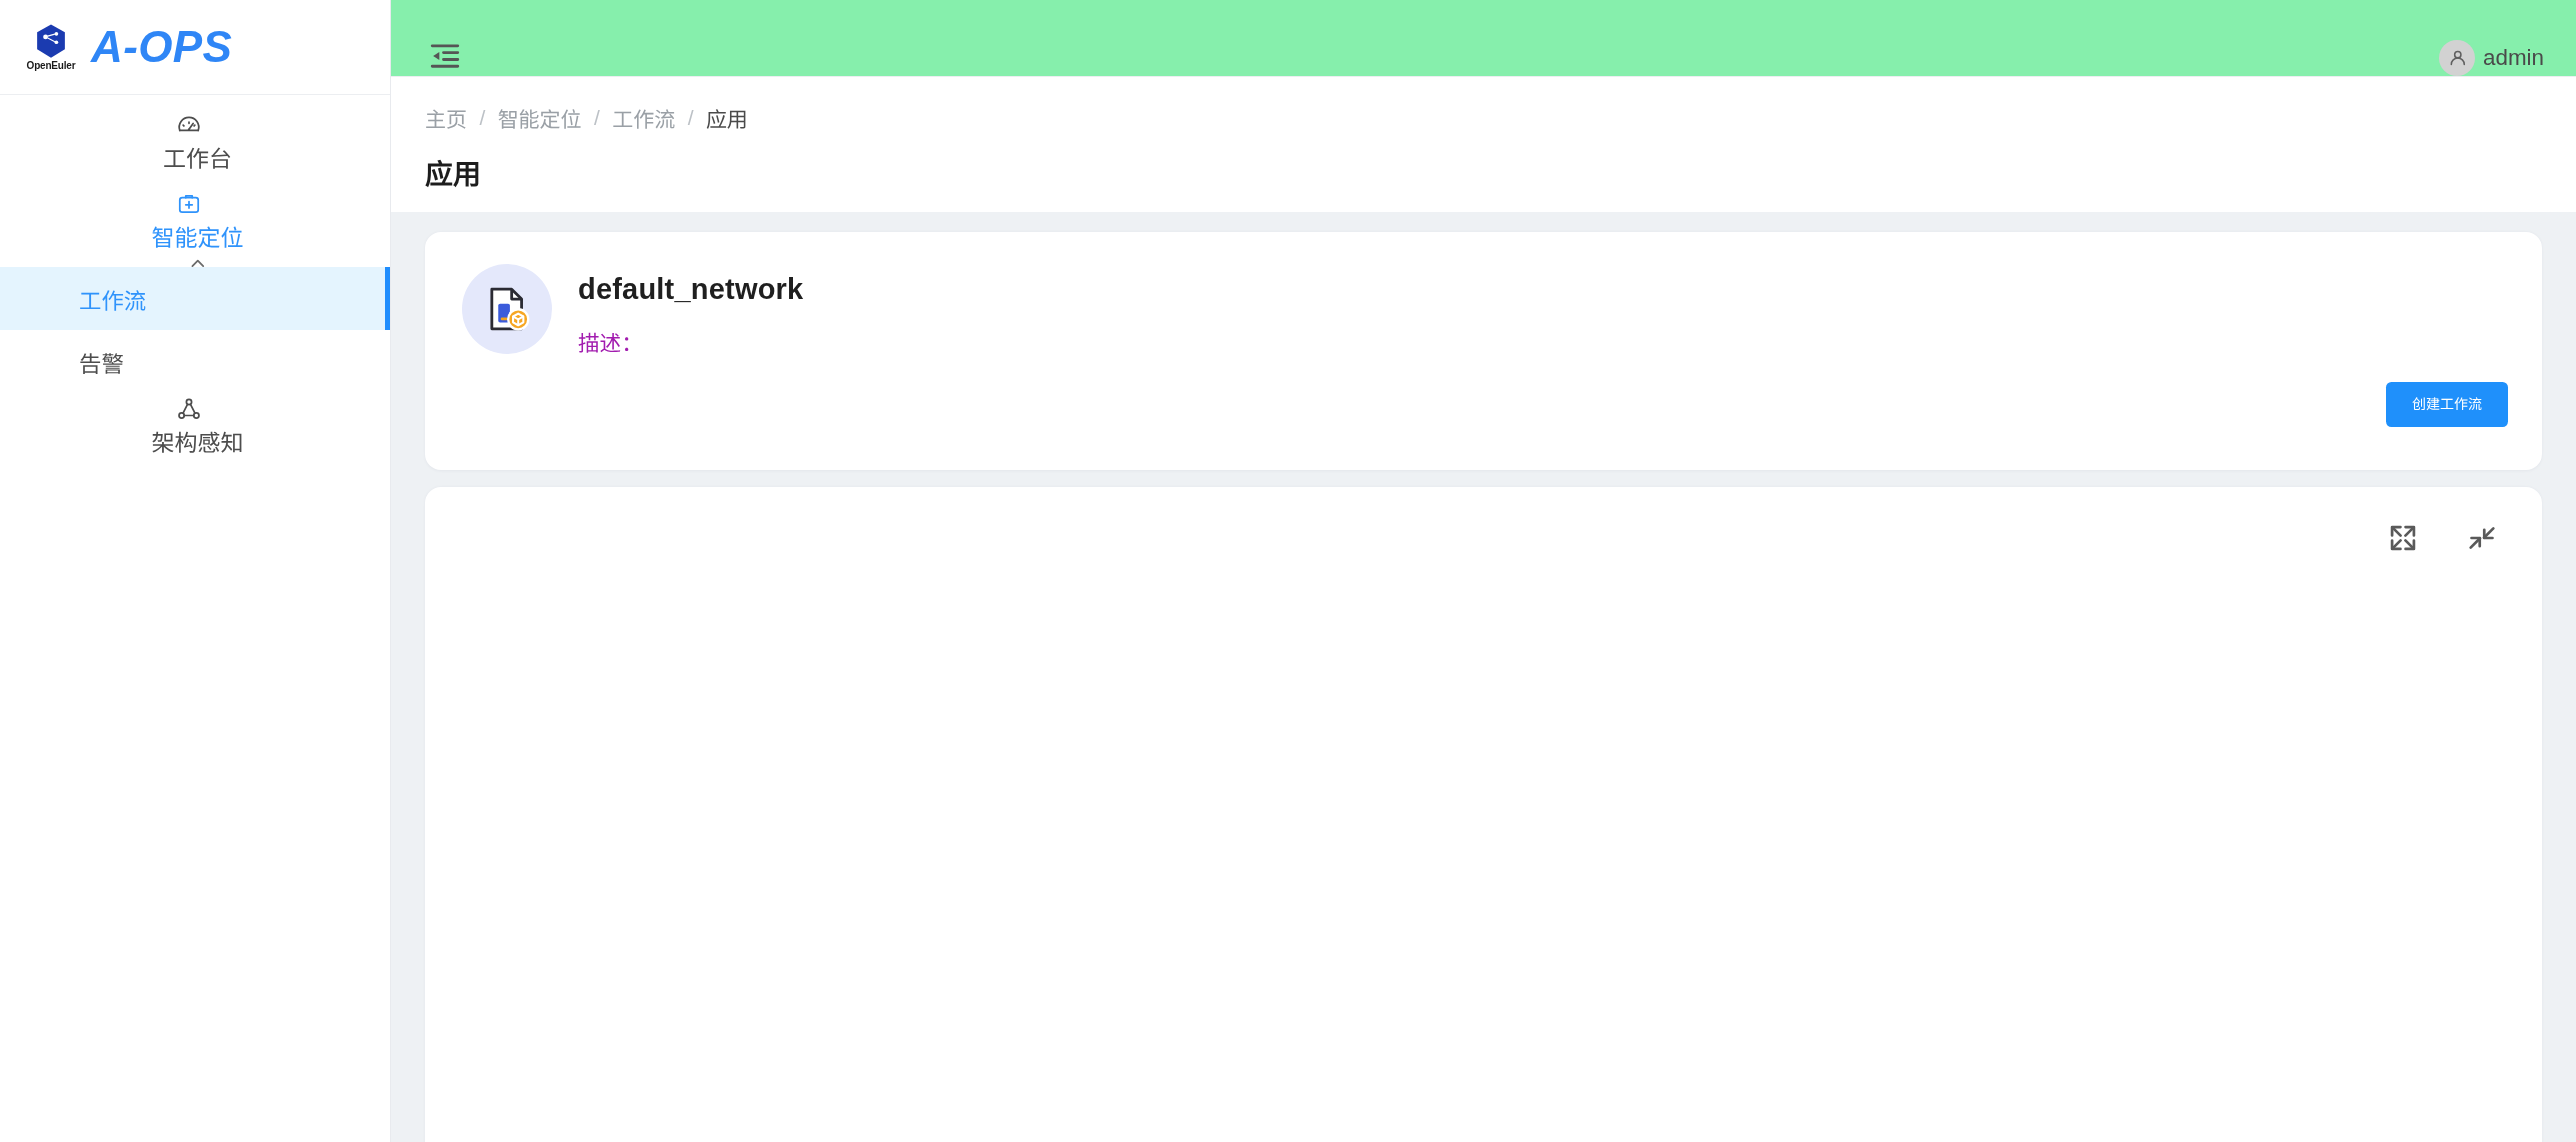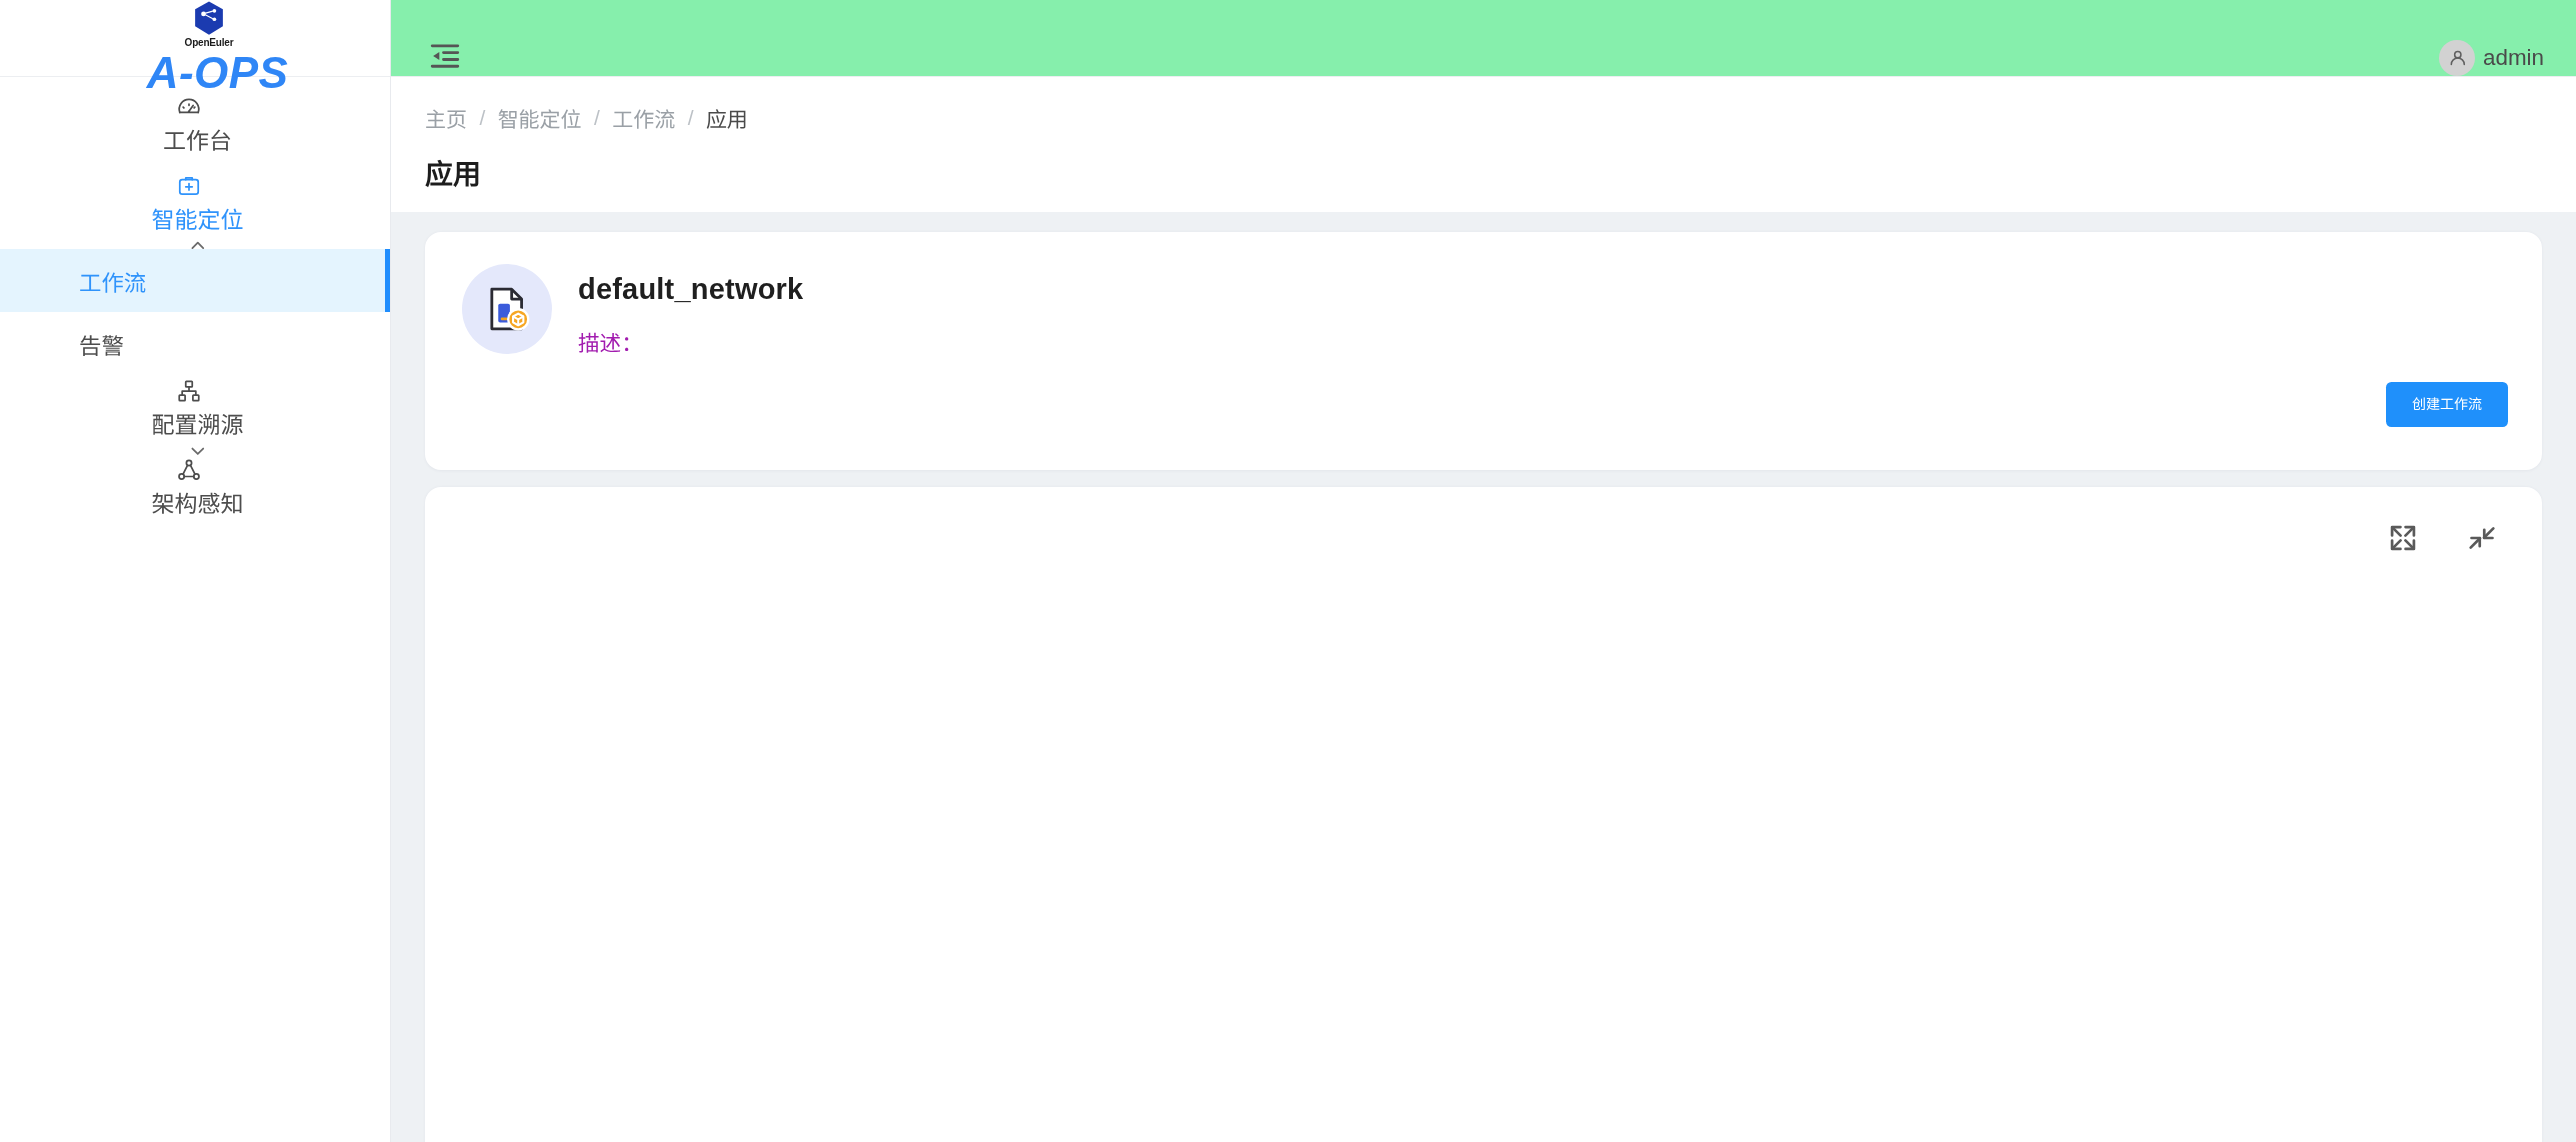--- a/index.html
+++ b/index.html
@@ -14,25 +14,24 @@
 
   
   .sidebar {
     width: 391px; height: 1143px;
     background: #ffffff;
     border-right: 0.8px solid #e8eaee;
     flex: 0 0 391px;
     position: relative;
   }
   .logo-row {
-    height: 77px;
+    height: 95px;
     display: flex; align-items: center;
     padding-left: 28px;
     border-bottom: 0.8px solid #eceef1;
-    flex-direction: column;
   }
   .logo-mark { width: 46px; display: flex; flex-direction: column; align-items: center; }
   .logo-hex { width: 34px; height: 37px; display: block; }
   .logo-sub {
     font-size: 10px; font-weight: 700; color: #1b1b1b;
     letter-spacing: -0.2px; margin-top: 0.8px; line-height: 1;
   }
   .logo-title {
     font-size: 44px; font-weight: 700; color: #2f86f6;
     letter-spacing: 0.4px; margin-left: 17px; font-style: italic;
@@ -203,36 +202,20 @@
         </span>
       </div>
 
       <div class="sub-item selected">
         <span>工作流</span>
       </div>
       <div class="sub-item">
         <span>告警</span>
       </div>
 
-      <div class="nav-item">
-        <span class="nav-ico">
-          <svg viewBox="0 0 24 24" fill="none" stroke="#4d4d4d" stroke-width="1.6" stroke-linejoin="round">
-            <rect x="9" y="3.2" width="6" height="5" rx="0.6"></rect>
-            <rect x="3" y="15.8" width="5.4" height="5" rx="0.6"></rect>
-            <rect x="15.6" y="15.8" width="5.4" height="5" rx="0.6"></rect>
-            <path d="M12 8.2v4M5.7 15.8v-3.6h12.6v3.6" stroke-linecap="round"></path>
-          </svg>
-        </span>
-        <span class="nav-label">配置溯源</span>
-        <span class="nav-chevron">
-          <svg viewBox="0 0 24 24" fill="none" stroke="#6b6b6b" stroke-width="2" stroke-linecap="round" stroke-linejoin="round">
-            <path d="M6 9.5 L12 15.5 L18 9.5"></path>
-          </svg>
-        </span>
-      </div>
 
       <div class="nav-item">
         <span class="nav-ico">
           <svg viewBox="0 0 24 24" fill="none" stroke="#4d4d4d" stroke-width="1.6">
             <circle cx="12" cy="5.6" r="2.4"></circle>
             <circle cx="5.2" cy="18" r="2.4"></circle>
             <circle cx="18.8" cy="18" r="2.4"></circle>
             <path d="M10.6 7.8 L6.5 15.8 M13.4 7.8 L17.5 15.8 M7.6 18h8.8" stroke-linecap="round"></path>
           </svg>
         </span>

